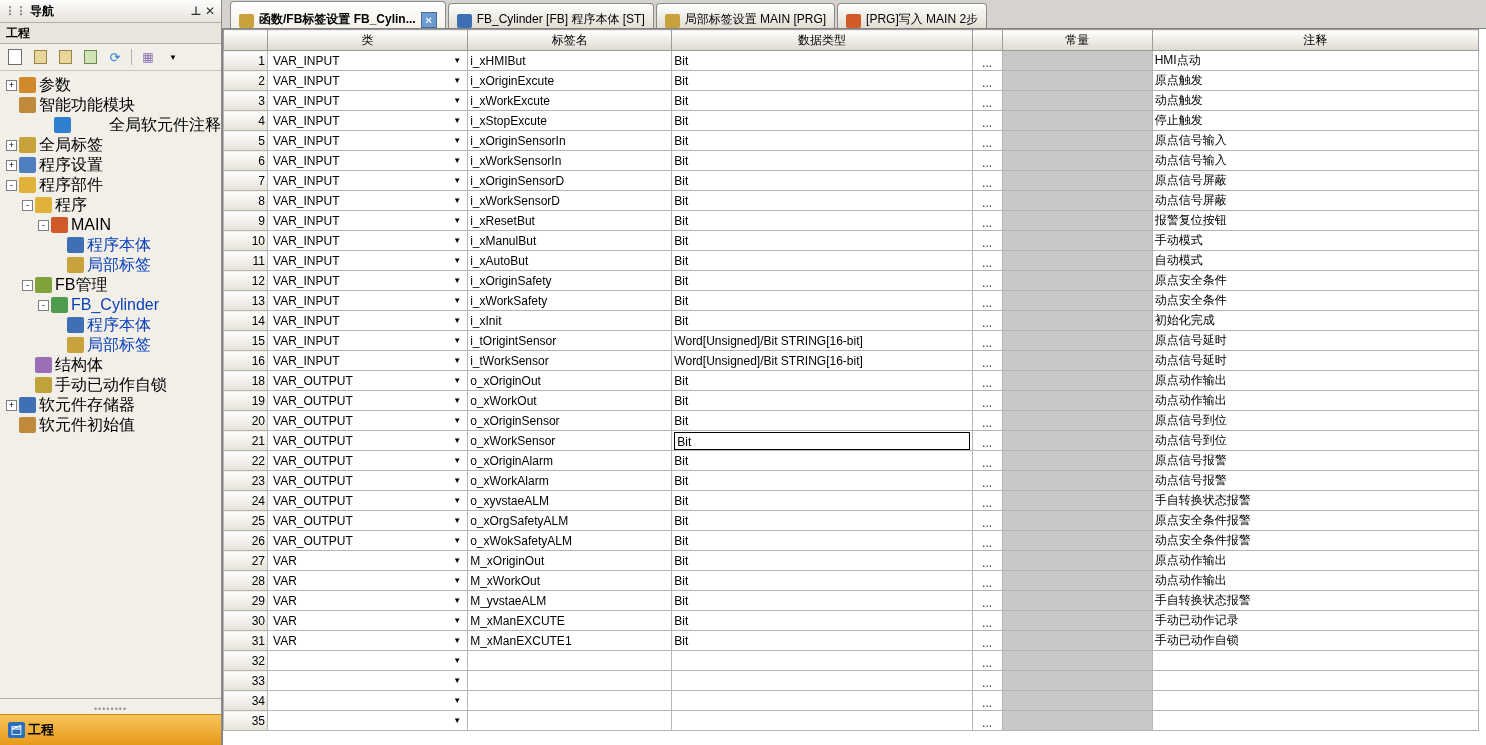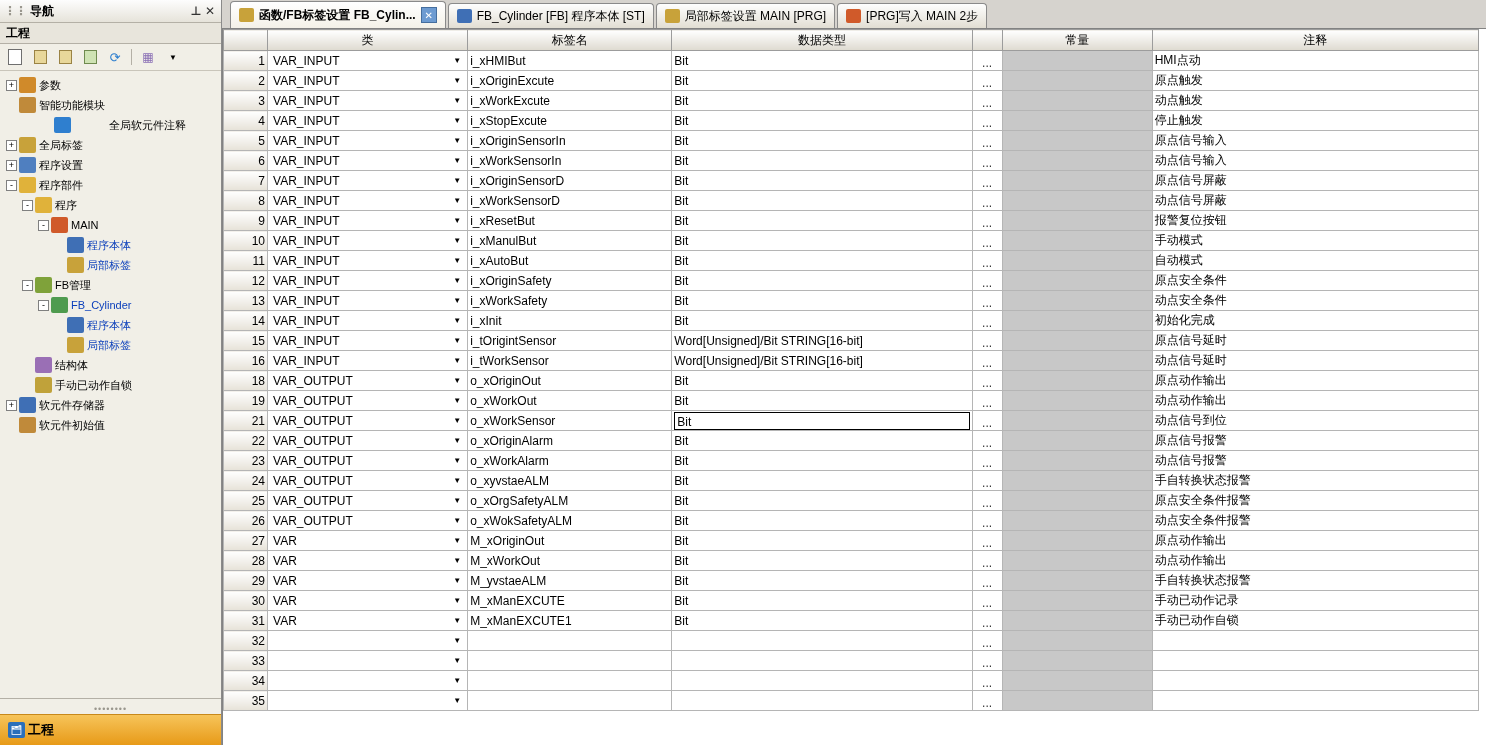--- a/index.html
+++ b/index.html
@@ -47,21 +47,21 @@
     border:1px solid #808080;background:#fff;color:#000;
     display:inline-flex;align-items:center;justify-content:center;
     box-sizing:border-box;
   }
   .exp.none{border:none;background:transparent;}
   .ico{
     width:17px;height:16px;margin-right:3px;border-radius:2px;
     display:inline-flex;align-items:center;justify-content:center;
     font-size:9px;color:#fff;box-sizing:border-box;
   }
-  .lbl{font-size:11px;}
+  .lbl{font-size:16px;}
   .lbl.link{color:#0b3fbb;}
 
   .nav-footer{
     height:46px;border-top:1px solid #b4b0a6;background:#f1efe7;
     display:flex;flex-direction:column;justify-content:flex-end;
   }
   .grip{height:10px;display:flex;align-items:center;justify-content:center;color:#9a978e;letter-spacing:1px;font-size:9px;}
   .proj-btn{
     height:30px;background:linear-gradient(#f6c45a,#e79a18);
     border-top:1px solid #c8881a;display:flex;align-items:center;
@@ -69,21 +69,21 @@
   }
   .proj-btn .ico{background:#2a6fbb;}
 
   
   .main{flex:1;display:flex;flex-direction:column;background:#d6d3ce;min-width:0;}
   .tabstrip{
     height:28px;display:flex;align-items:flex-end;gap:2px;padding-left:8px;
     background:#d6d3ce;
   }
   .tab{
-    height:24px;display:flex;align-items:center;gap:5px;padding:0 8px;
+    height:24px;display:flex;align-items:flex-end;gap:5px;padding:0 8px;
     border:1px solid #8a8a8a;border-bottom:none;border-radius:4px 4px 0 0;
     background:linear-gradient(#fefefe,#e2ded3);font-size:12px;
   }
   .tab.active{
     background:linear-gradient(#ffffff,#f4f1e8);height:26px;font-weight:bold;
   }
   .tab .ico{width:15px;height:14px;margin:0;}
   .tab .x{
     width:14px;height:14px;background:#6d9bd1;color:#fff;font-size:10px;
     display:inline-flex;align-items:center;justify-content:center;border:1px solid #456e9e;
@@ -559,20 +559,34 @@
                   <span class="arrow">▼</span>
                 </div>
               </td>
               <td>o_xWorkOut</td>
               <td>Bit</td>
               <td class="dots">...</td>
               <td class="constcell"></td>
               <td>动点动作输出</td>
             </tr>
             <tr>
+              <td class="num">20</td>
+              <td class="cls">
+                <div class="combo">
+                  <span class="val">VAR_OUTPUT</span>
+                  <span class="arrow">▼</span>
+                </div>
+              </td>
+              <td>o_xOriginSensor</td>
+              <td>Bit</td>
+              <td class="dots">...</td>
+              <td class="constcell"></td>
+              <td>原点信号到位</td>
+            </tr>
+            <tr>
               <td class="num">21</td>
               <td class="cls">
                 <div class="combo">
                   <span class="val">VAR_OUTPUT</span>
                   <span class="arrow">▼</span>
                 </div>
               </td>
               <td>o_xWorkSensor</td>
               <td class="sel">
                 <div class="selbox">Bit</div>

